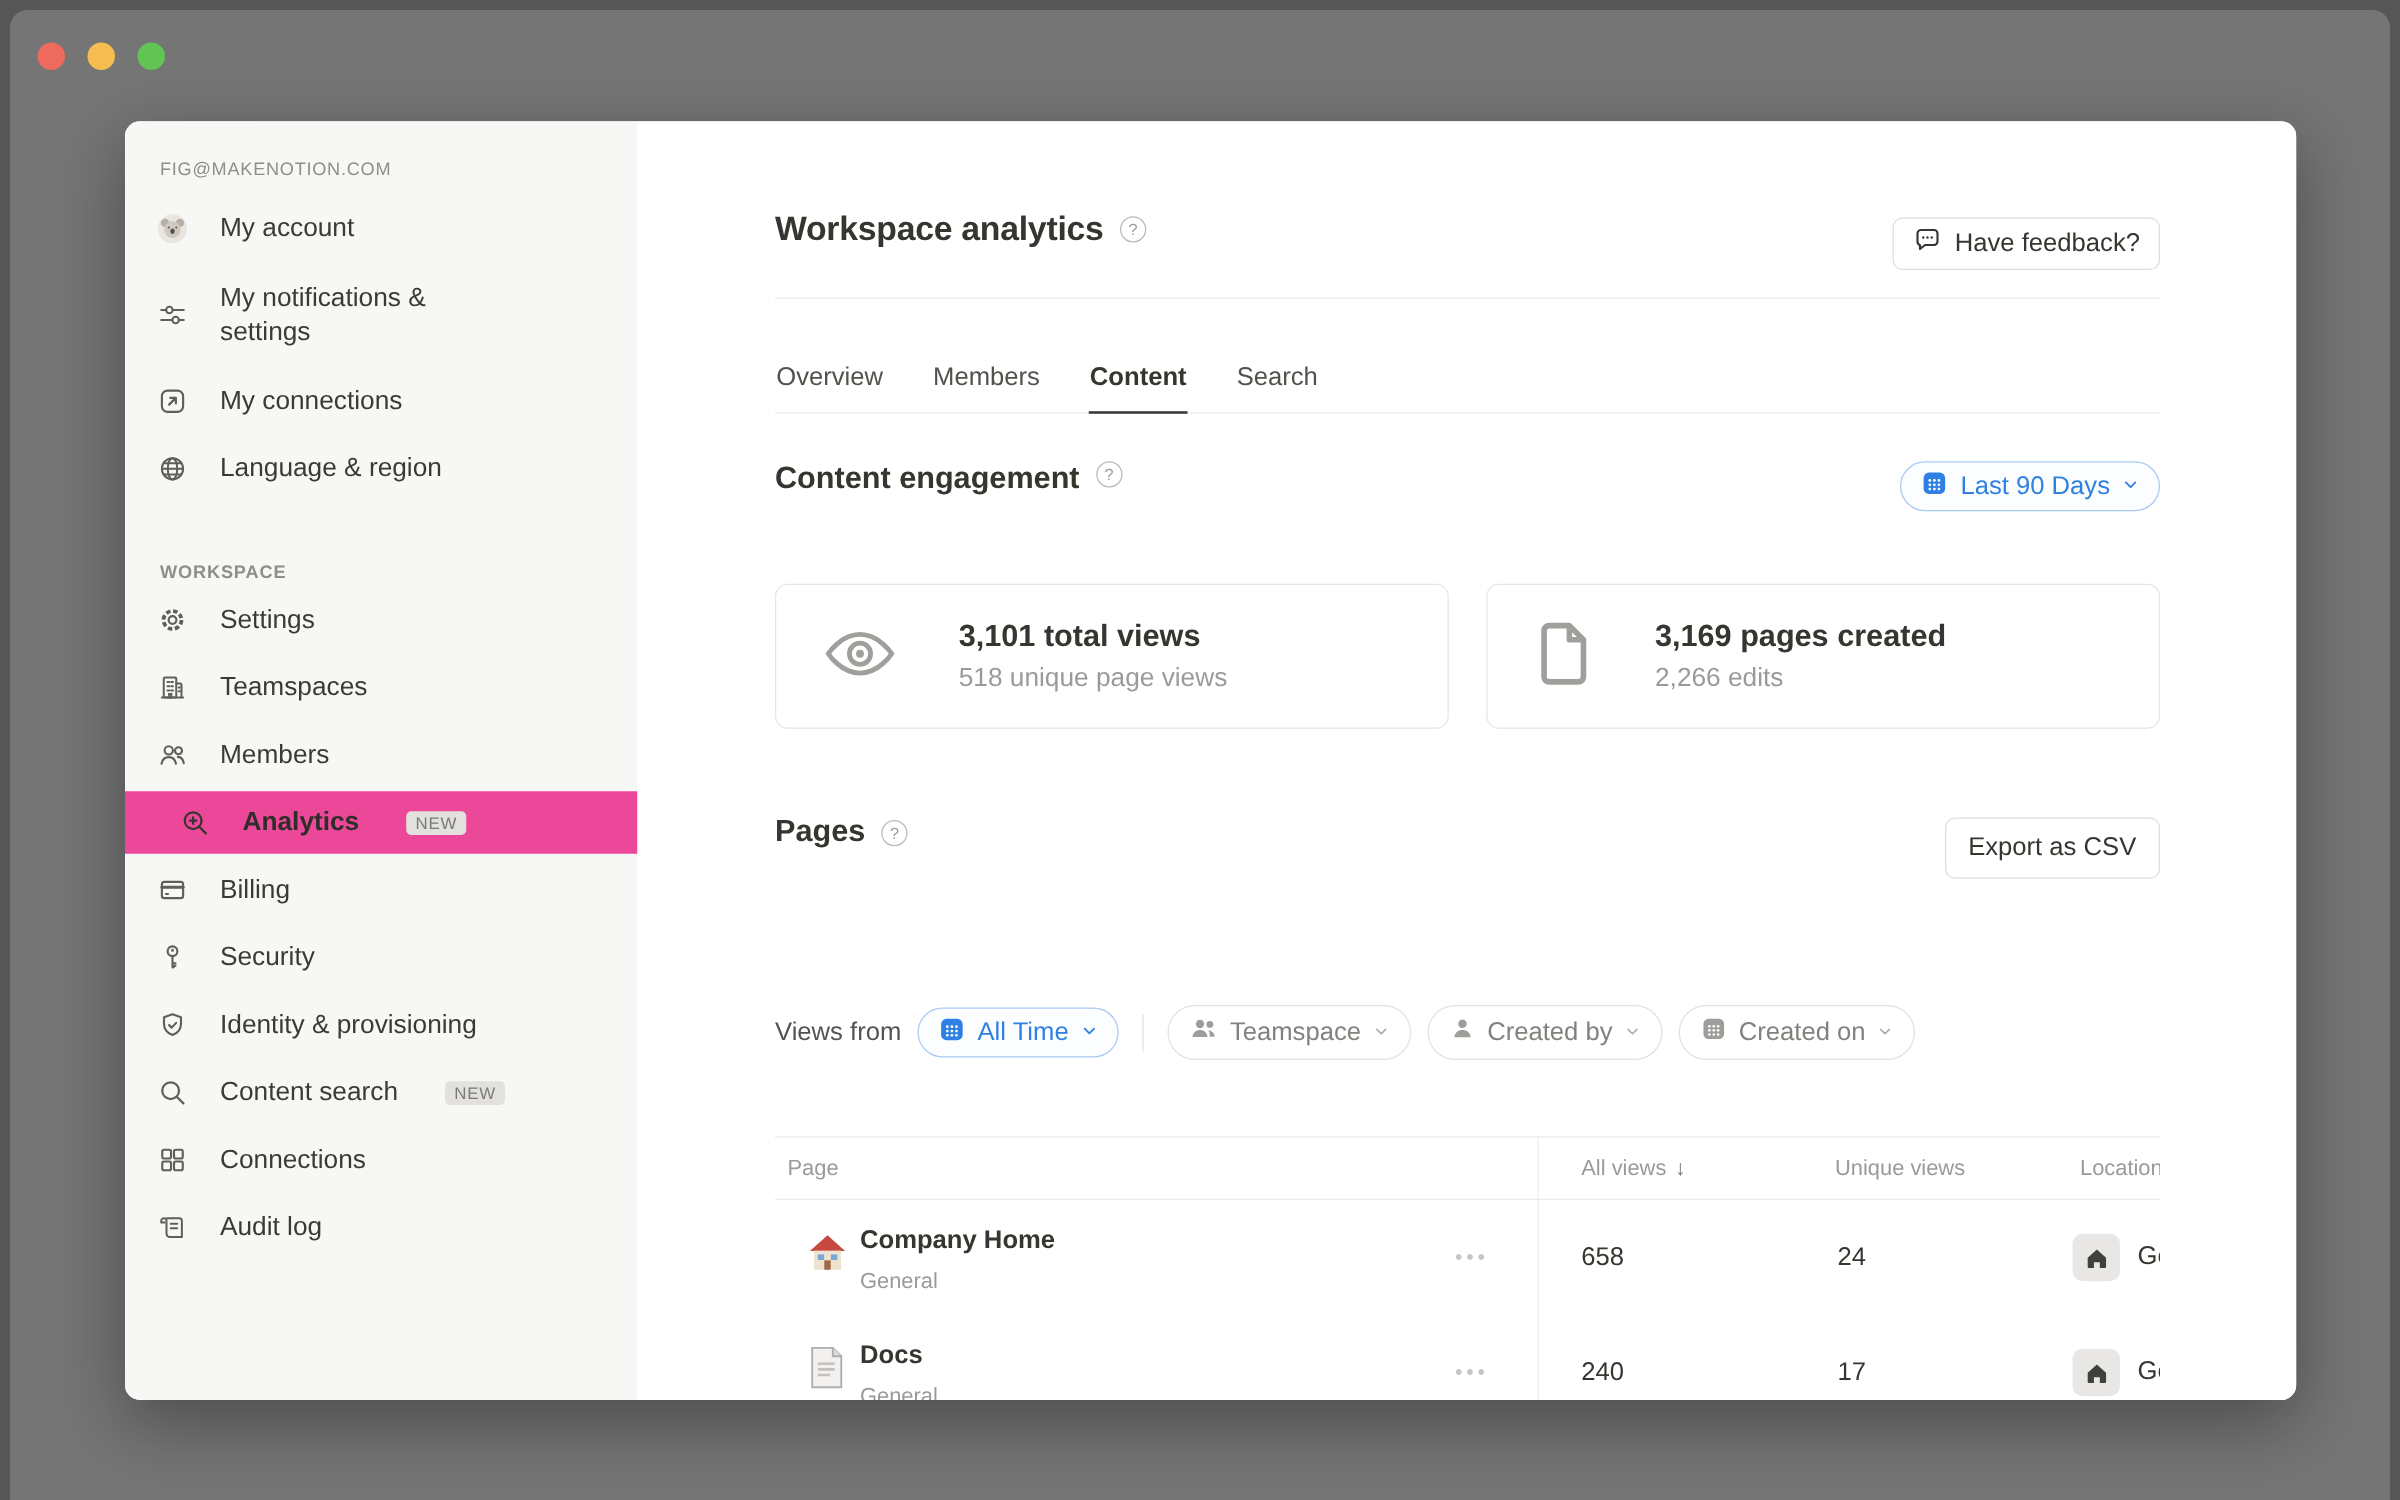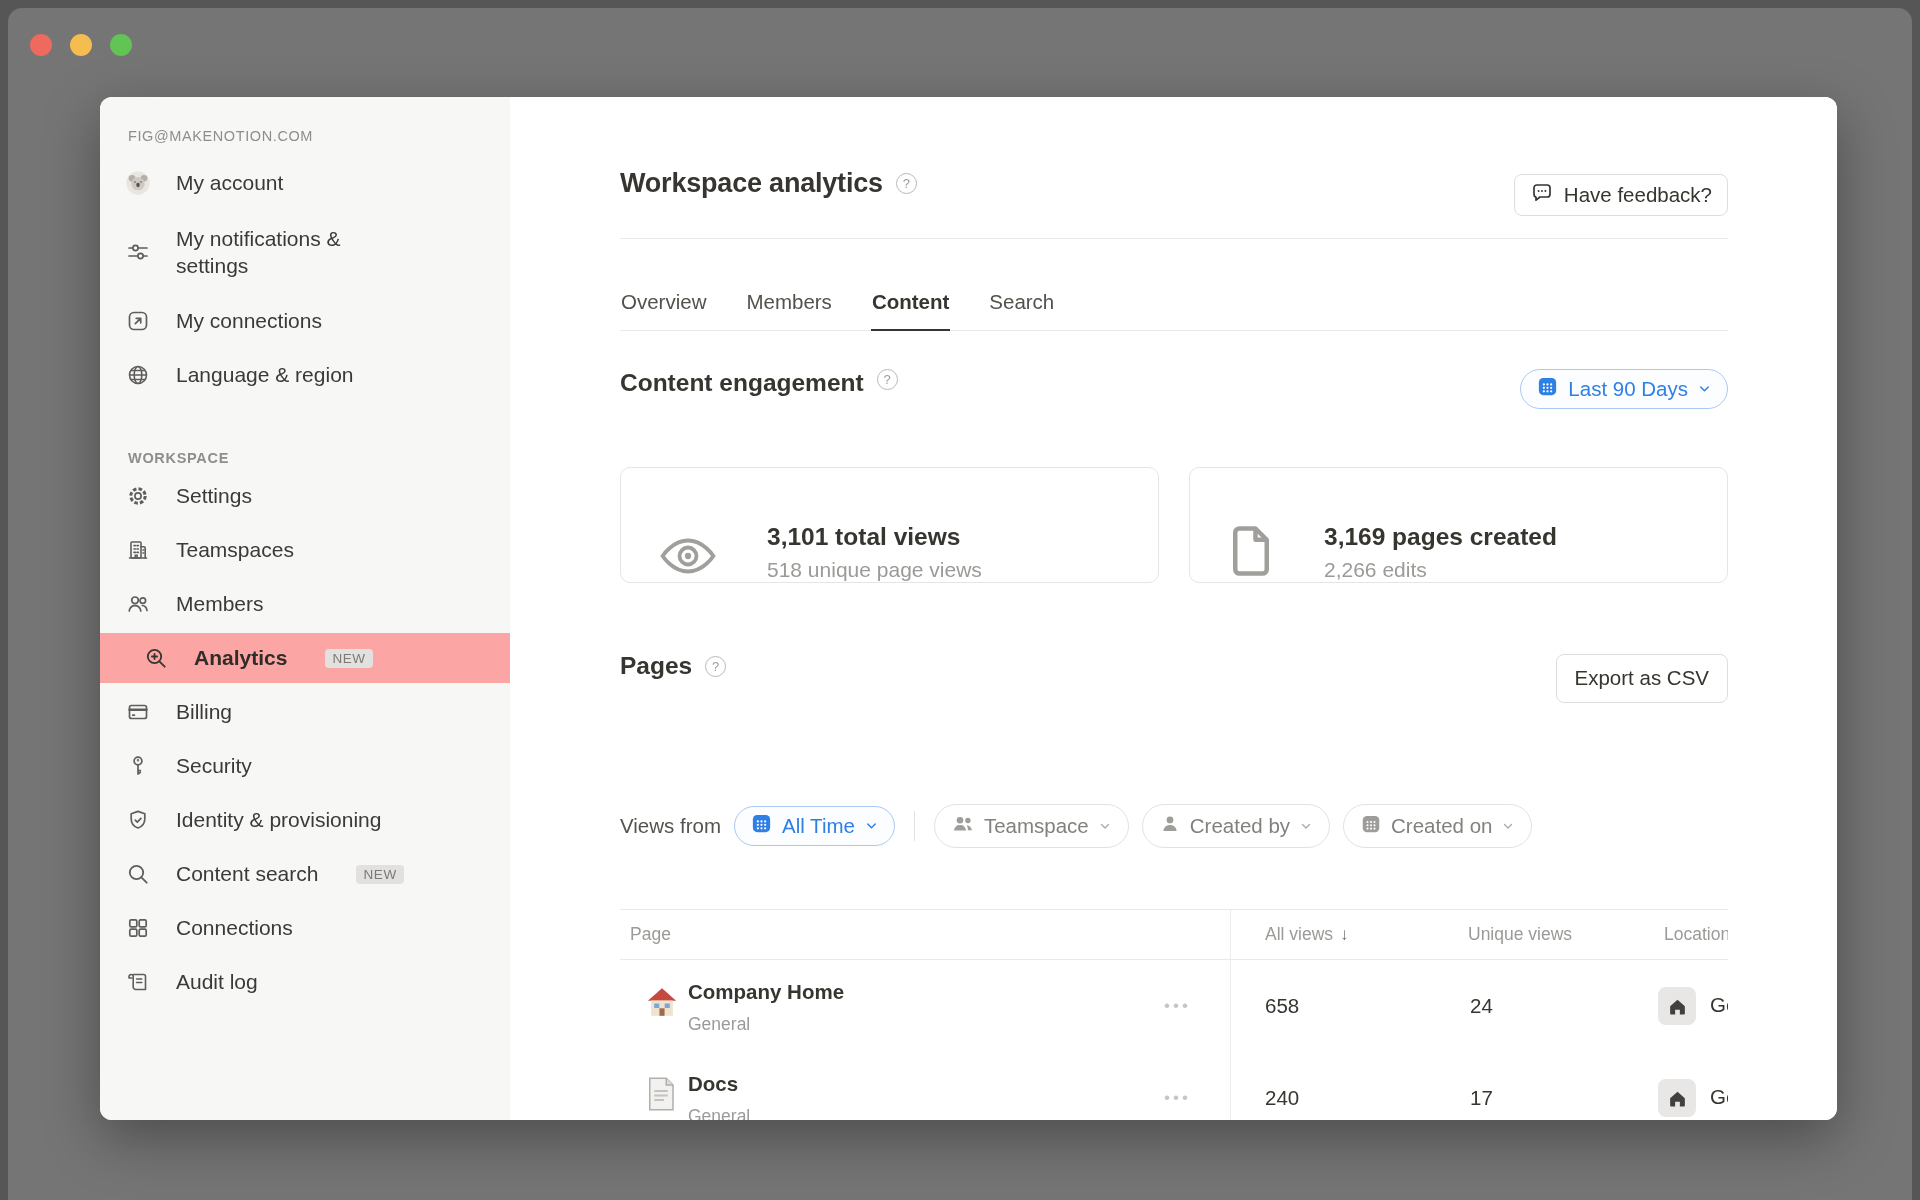--- a/index.html
+++ b/index.html
@@ -22,21 +22,21 @@
              background:#f7f7f5; padding-top:26px; }
   .sb-email { margin:0 0 9px 28px; height:26px; line-height:26px; font-size:14.5px;
               font-weight:500; letter-spacing:.6px; color:#8f8e8a; }
   .sb-item { display:flex; align-items:center; gap:26px; height:50px; margin-bottom:4px;
              padding-left:26px; cursor:pointer; }
   .sb-item .ic { width:24px; display:flex; justify-content:center; align-items:center; flex:none; }
   .sb-item .ic svg { width:24px; height:24px; }
   .sb-item .lbl { font-size:21px; color:#3c3a36; line-height:1.3; }
   .sb-item.two-line { height:80px; }
   .sb-item.two-line .lbl { max-width:205px; }
-  .sb-item.active { background:#fca5a5;padding-left:44px; }
+  .sb-item.active { background:#ec4899;padding-left:44px; }
   .sb-item.active .lbl { font-weight:700; color:#2f2d29; }
   .avatar-wrap svg { width:36px !important; height:36px !important; }
   .sb-section { margin:45px 0 0 28px; height:26px; line-height:26px; font-size:14.5px;
                 font-weight:600; letter-spacing:.7px; color:#8f8e8a; }
   .new-badge { margin-left:12px; background:#e2e1df; color:#7b7a76; font-size:13.5px;
                font-weight:500; letter-spacing:.6px; border-radius:4px; padding:2px 7px; }
 
   
   .main { position:absolute; left:410px; right:0; top:0; bottom:0; background:#fff; }
   .main-inner { position:absolute; left:110px; right:109px; top:0; bottom:0; overflow:hidden; }
@@ -66,21 +66,21 @@
   .h2 { font-size:24.5px; font-weight:700; color:#37352f; }
   .pill { display:inline-flex; align-items:center; gap:9px; border-radius:22px;
           font-size:20.5px; cursor:pointer; background:#fff; font-family:inherit; }
   .pill.blue { height:40px; padding:0 15px; border:1.5px solid #a9c9f3; color:#2f80e4;
                font-weight:500; background:#fcfdff; }
   .pill.gray { height:44px; padding:0 16px; border:1.3px solid #e3e2e0; color:#82817d; }
   .chev { flex:none; }
 
   .cards { top:358px; height:128px; display:flex; gap:30px; }
   .card { flex:1; border:1.3px solid #e6e5e3; border-radius:10px; display:flex;
-          align-items:flex-end; padding-left:38px; gap:50px;margin-top:12px; }
+          align-items:center; padding-left:38px; gap:50px;margin-top:12px; }
   .card .big { font-size:24.5px; font-weight:700; color:#37352f; margin-bottom:7px; }
   .card .sub { font-size:21px; color:#9b9a97; }
 
   .pages-row { top:544px; height:50px; display:flex; align-items:center; }
   .export-btn { height:49px; padding:0 18px; }
 
   .search-box { top:629px; height:46px; border:1.3px solid #e3e2e0; border-radius:8px;
                 display:flex; align-items:center; padding:0 14px; gap:10px; }
   .search-box input { border:none; outline:none; flex:1; font-size:20.5px;
                       font-family:inherit; color:#37352f; background:transparent; }

